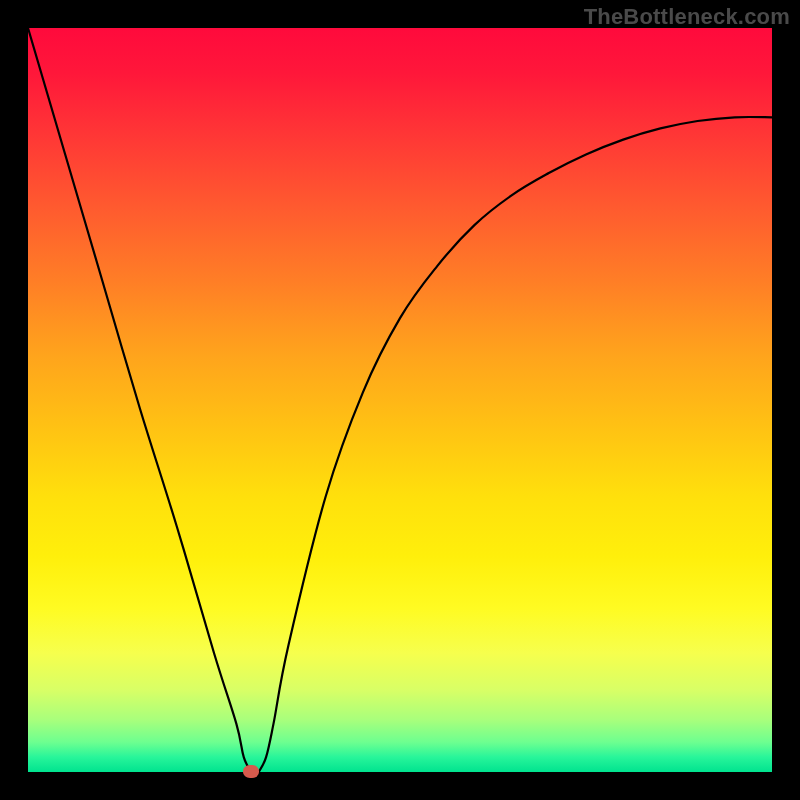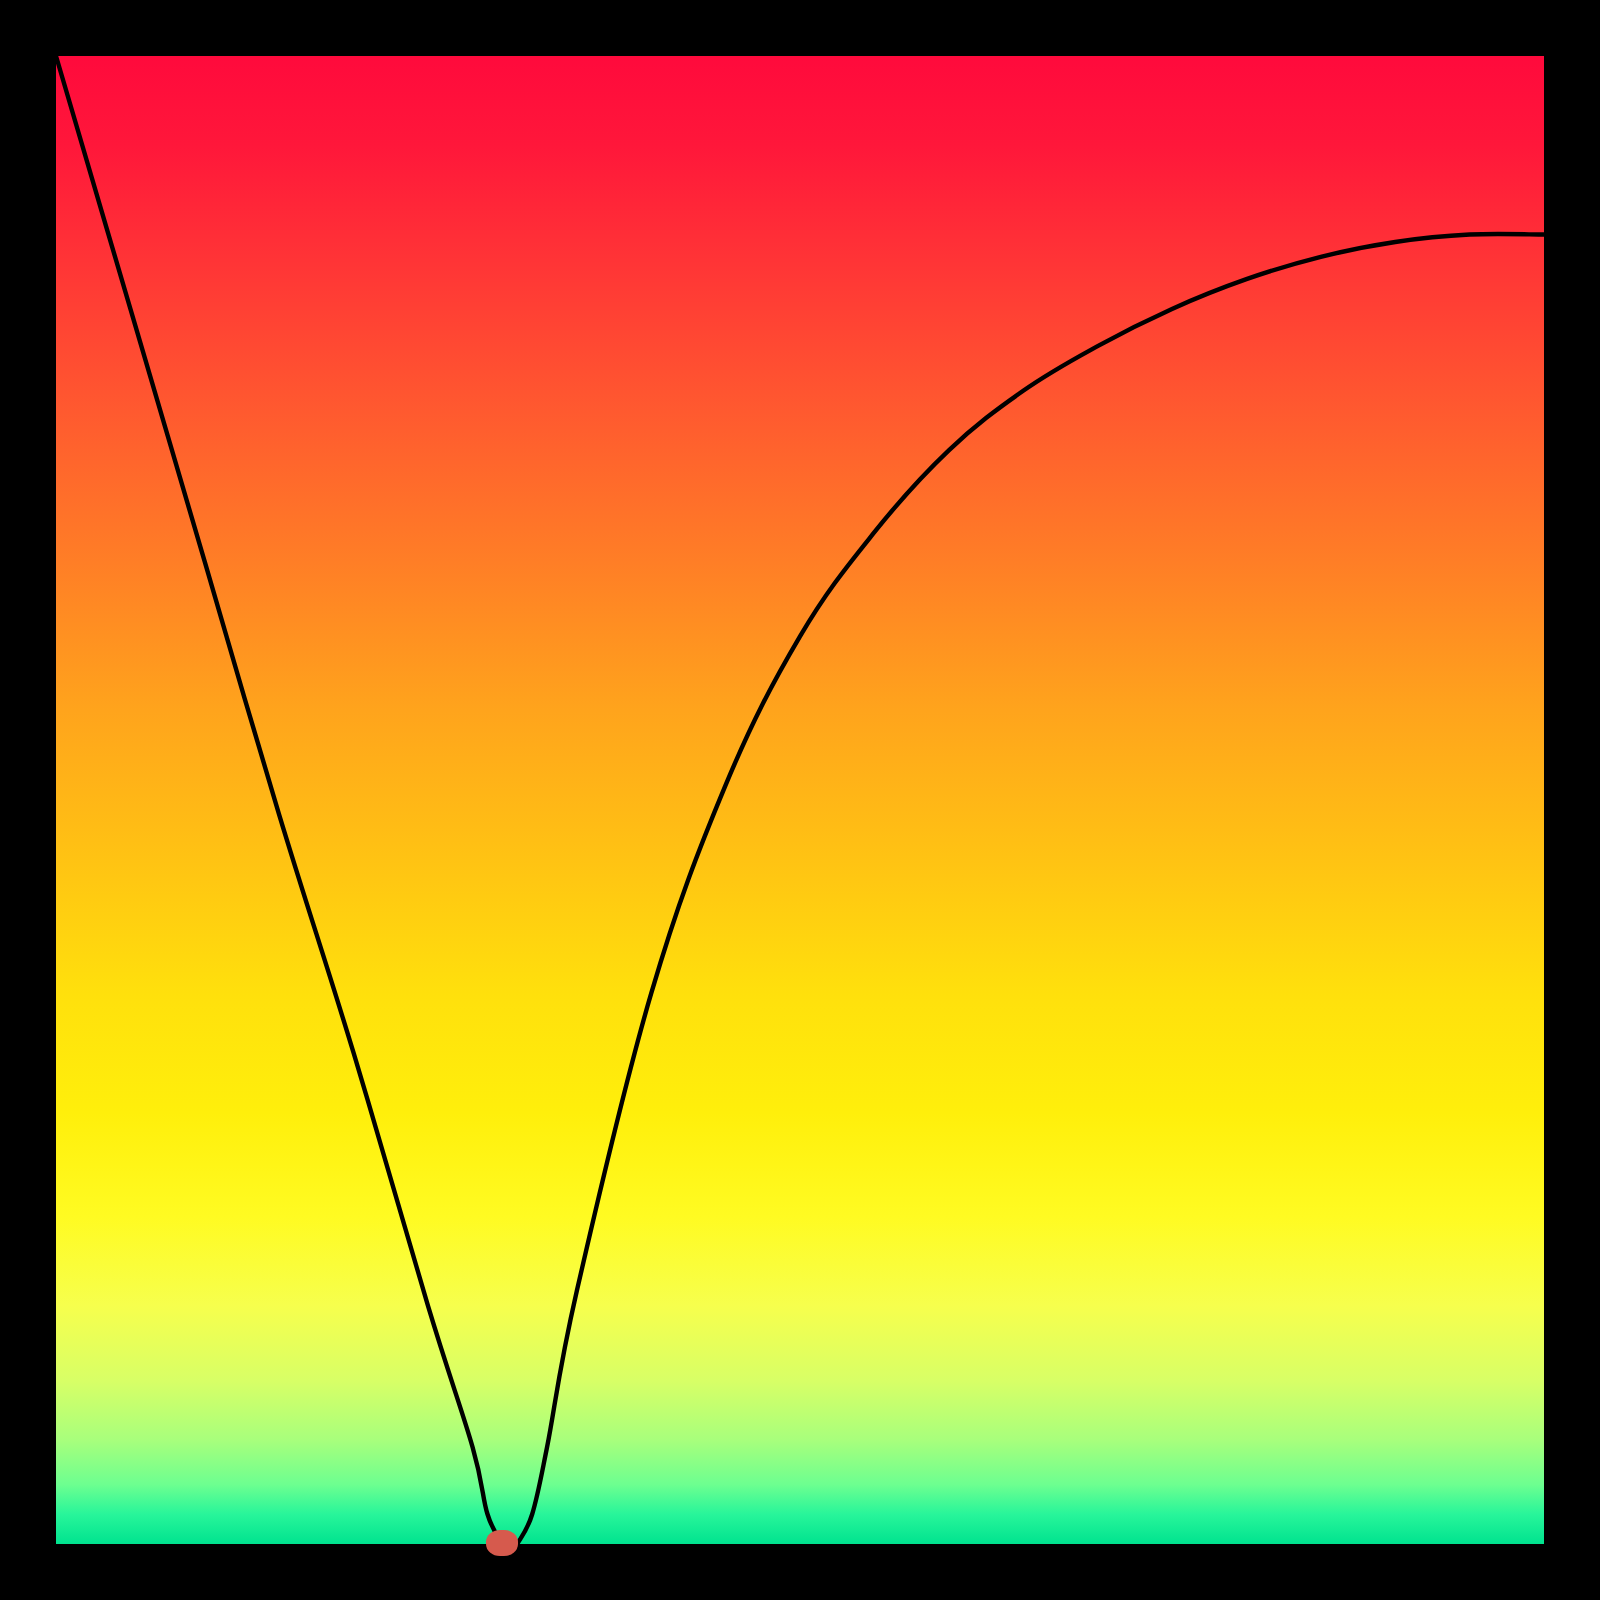--- a/index.html
+++ b/index.html
@@ -68,20 +68,21 @@
     border-radius: 7px / 6px;
     background: #d65a4d;
     z-index: 2;
   }
 </style>
 </head>
 <body>
 
 <div class="frame">
 
+  <div class="watermark">TheBottleneck.com</div>
 
   <div class="plot-area">
 
     <svg class="curve" viewBox="0 0 744 744" preserveAspectRatio="none">
       <path id="curve-path" d="M 0.00 0.00 C 6.70 22.77, 23.81 80.95, 37.20 126.48 C 50.59 172.01, 61.01 207.43, 74.40 252.96 C 87.79 298.49, 98.21 335.25, 111.60 379.44 C 124.99 423.63, 135.41 454.29, 148.80 498.48 C 162.19 542.67, 175.29 589.47, 186.00 624.96 C 196.71 660.45, 202.96 676.89, 208.32 695.64 C 213.68 714.39, 213.08 720.42, 215.76 729.12 C 218.44 737.82, 221.86 741.32, 223.20 744.00 L 230.64 744.00 C 231.98 741.32, 235.40 737.82, 238.08 729.12 C 240.76 720.42, 241.50 715.73, 245.52 695.64 C 249.54 675.55, 251.03 658.37, 260.40 617.52 C 269.77 576.67, 284.21 514.25, 297.60 468.72 C 310.99 423.19, 321.41 396.70, 334.80 364.56 C 348.19 332.42, 358.61 312.93, 372.00 290.16 C 385.39 267.39, 395.81 254.82, 409.20 238.08 C 422.59 221.34, 433.01 209.88, 446.40 197.16 C 459.79 184.44, 470.21 176.77, 483.60 167.40 C 496.99 158.03, 507.41 152.45, 520.80 145.08 C 534.19 137.71, 544.61 132.51, 558.00 126.48 C 571.39 120.45, 581.81 116.29, 595.20 111.60 C 608.59 106.91, 619.01 103.79, 632.40 100.44 C 645.79 97.09, 656.21 95.01, 669.60 93.00 C 682.99 90.99, 693.41 89.95, 706.80 89.28 C 720.19 88.61, 737.30 89.28, 744.00 89.28" fill="none" stroke="#000" stroke-width="2.2" stroke-linejoin="round" stroke-linecap="round"></path>
     </svg>
 
     <div id="marker" class="marker" style="left: 215.2px; top: 737px; background: rgb(214, 90, 77);"></div>
   </div>
 

